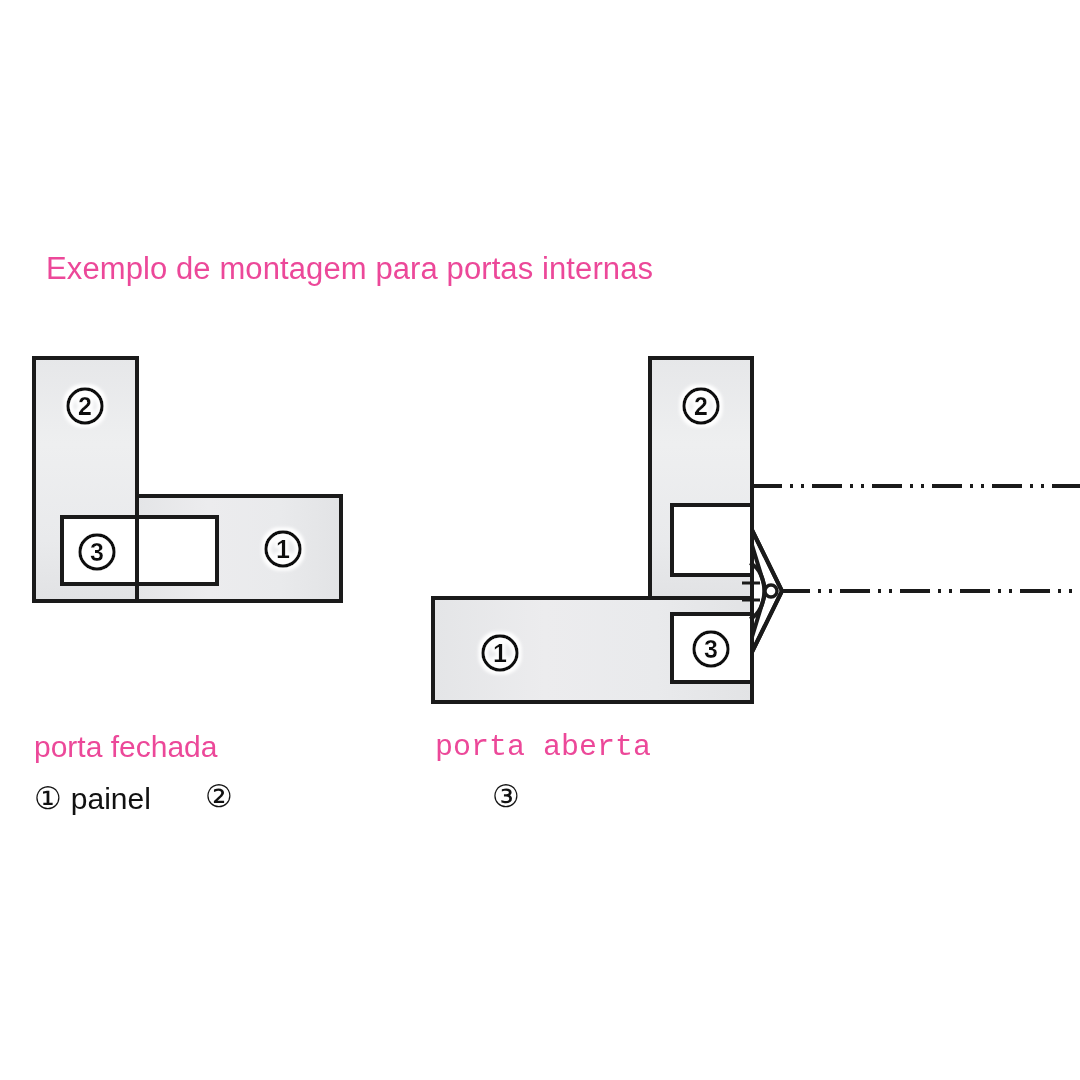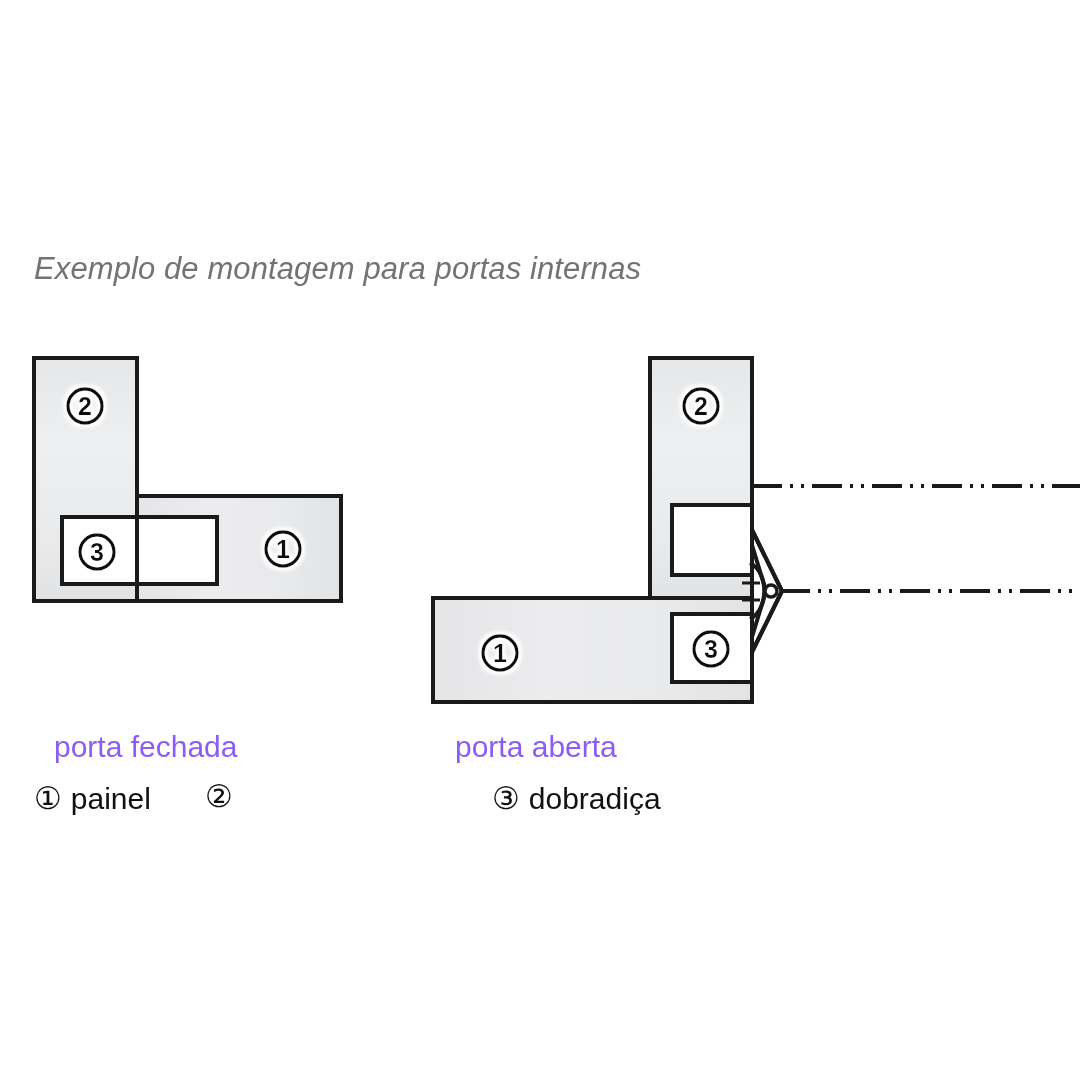--- a/index.html
+++ b/index.html
@@ -15,53 +15,51 @@
     overflow: hidden;
   }
   #page {
     position: relative;
     width: 1080px;
     height: 1080px;
     background: #ffffff;
   }
   .figure-title {
     position: absolute;
-    left: 34px;
+    left: 46px;
     top: 250px;
     font-size: 31px;
     line-height: 38px;
     letter-spacing: 0.1px;
-    color: #737373;
+    color: #ec4899;
     white-space: nowrap;
-    font-style: italic;
   }
   #diagram-svg {
     position: absolute;
     left: 0;
     top: 0;
     width: 1080px;
     height: 1080px;
   }
   .caption-row {
     position: absolute;
     top: 728px;
     left: 0;
     width: 1080px;
     height: 40px;
   }
   .caption {
     position: absolute;
     font-size: 30px;
     line-height: 38px;
-    color: #8b5cf6;
+    color: #ec4899;
     white-space: nowrap;
-    margin-left: 20px;
   }
   .caption-closed { left: 34px; }
-  .caption-open   { left: 435px; }
+  .caption-open   { left: 435px; font-family: Liberation Mono, monospace; }
 
   .legend-row {
     position: absolute;
     top: 780px;
     left: 0;
     width: 1080px;
     height: 42px;
   }
   .legend-item {
     position: absolute;
@@ -190,17 +188,16 @@
   <div class="legend-row">
     <div class="legend-item legend-1">
       <span class="legend-marker">①</span>
       <span>painel</span>
     </div>
     <div class="legend-item legend-2">
       <span class="legend-marker">②</span>
     </div>
     <div class="legend-item legend-3">
       <span class="legend-marker">③</span>
-      <span>dobradiça</span>
     </div>
   </div>
 
 </div>
 
 </body></html>

